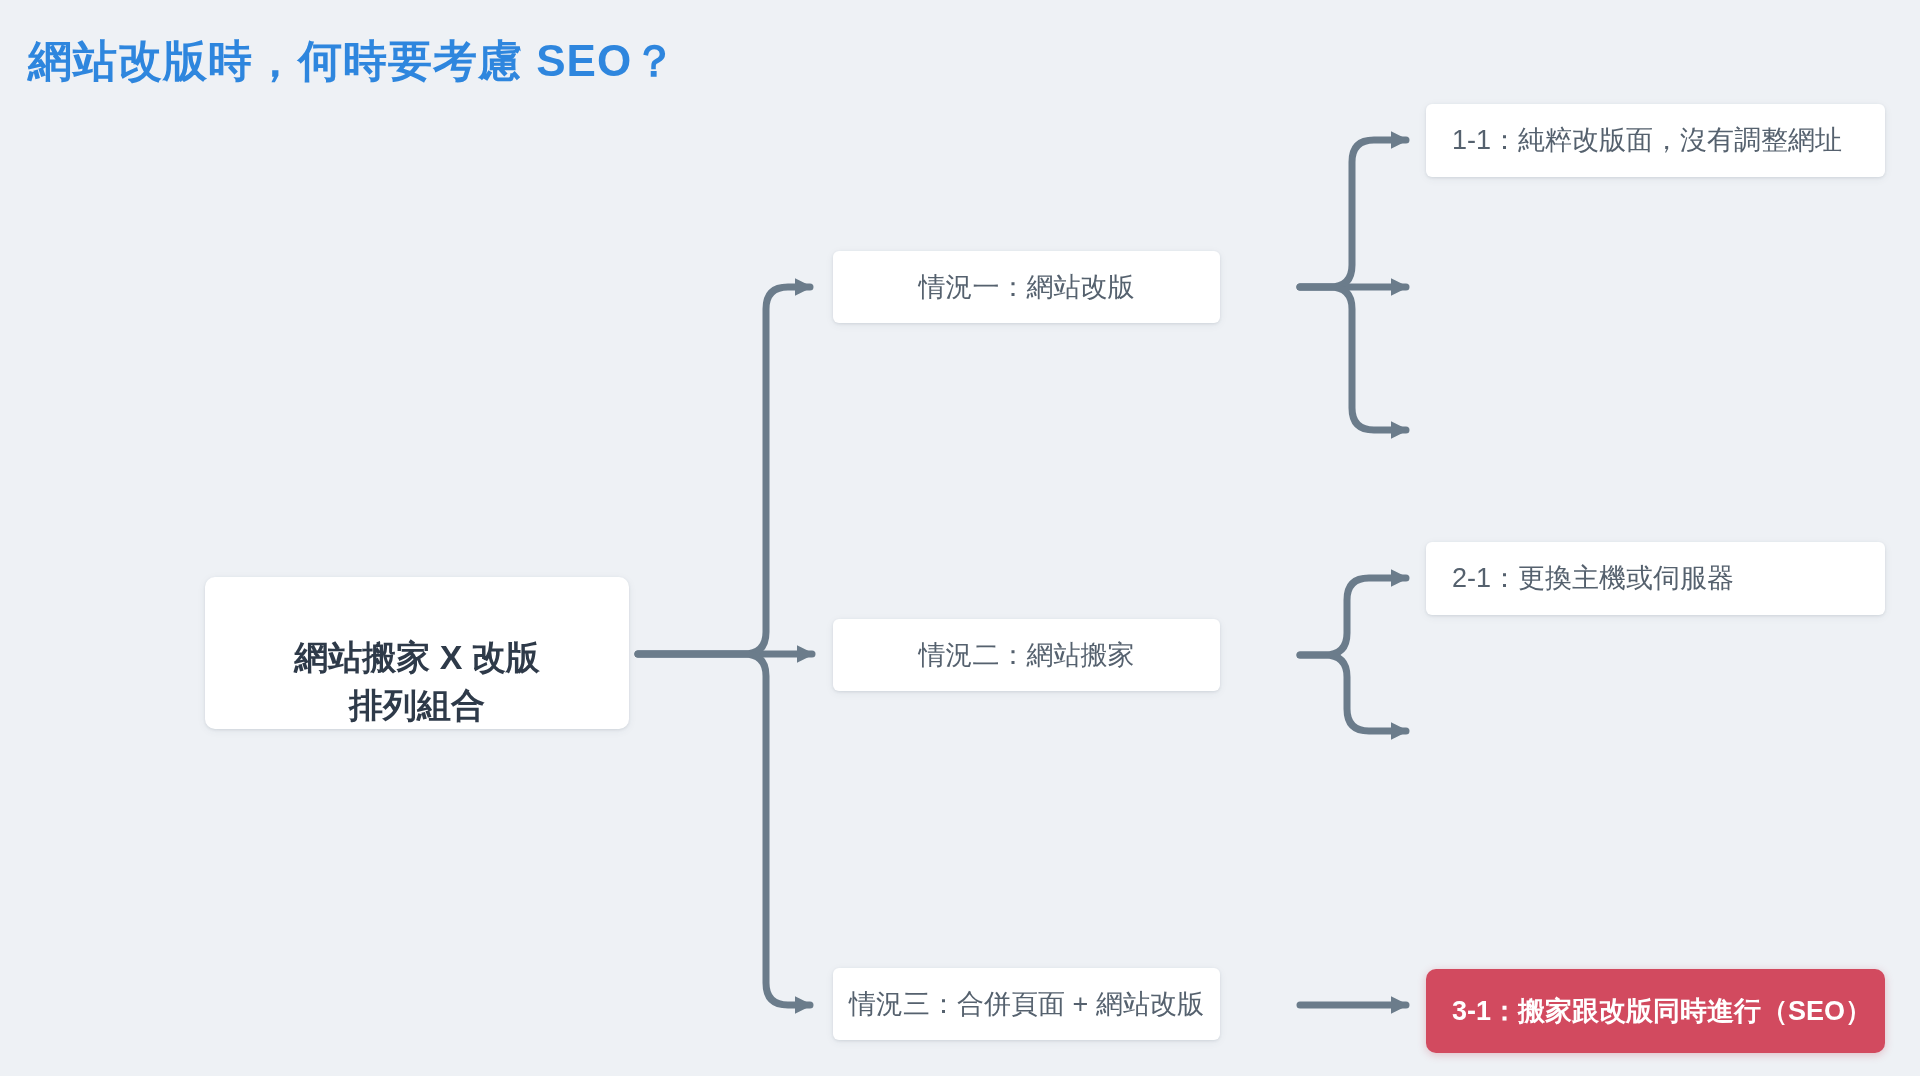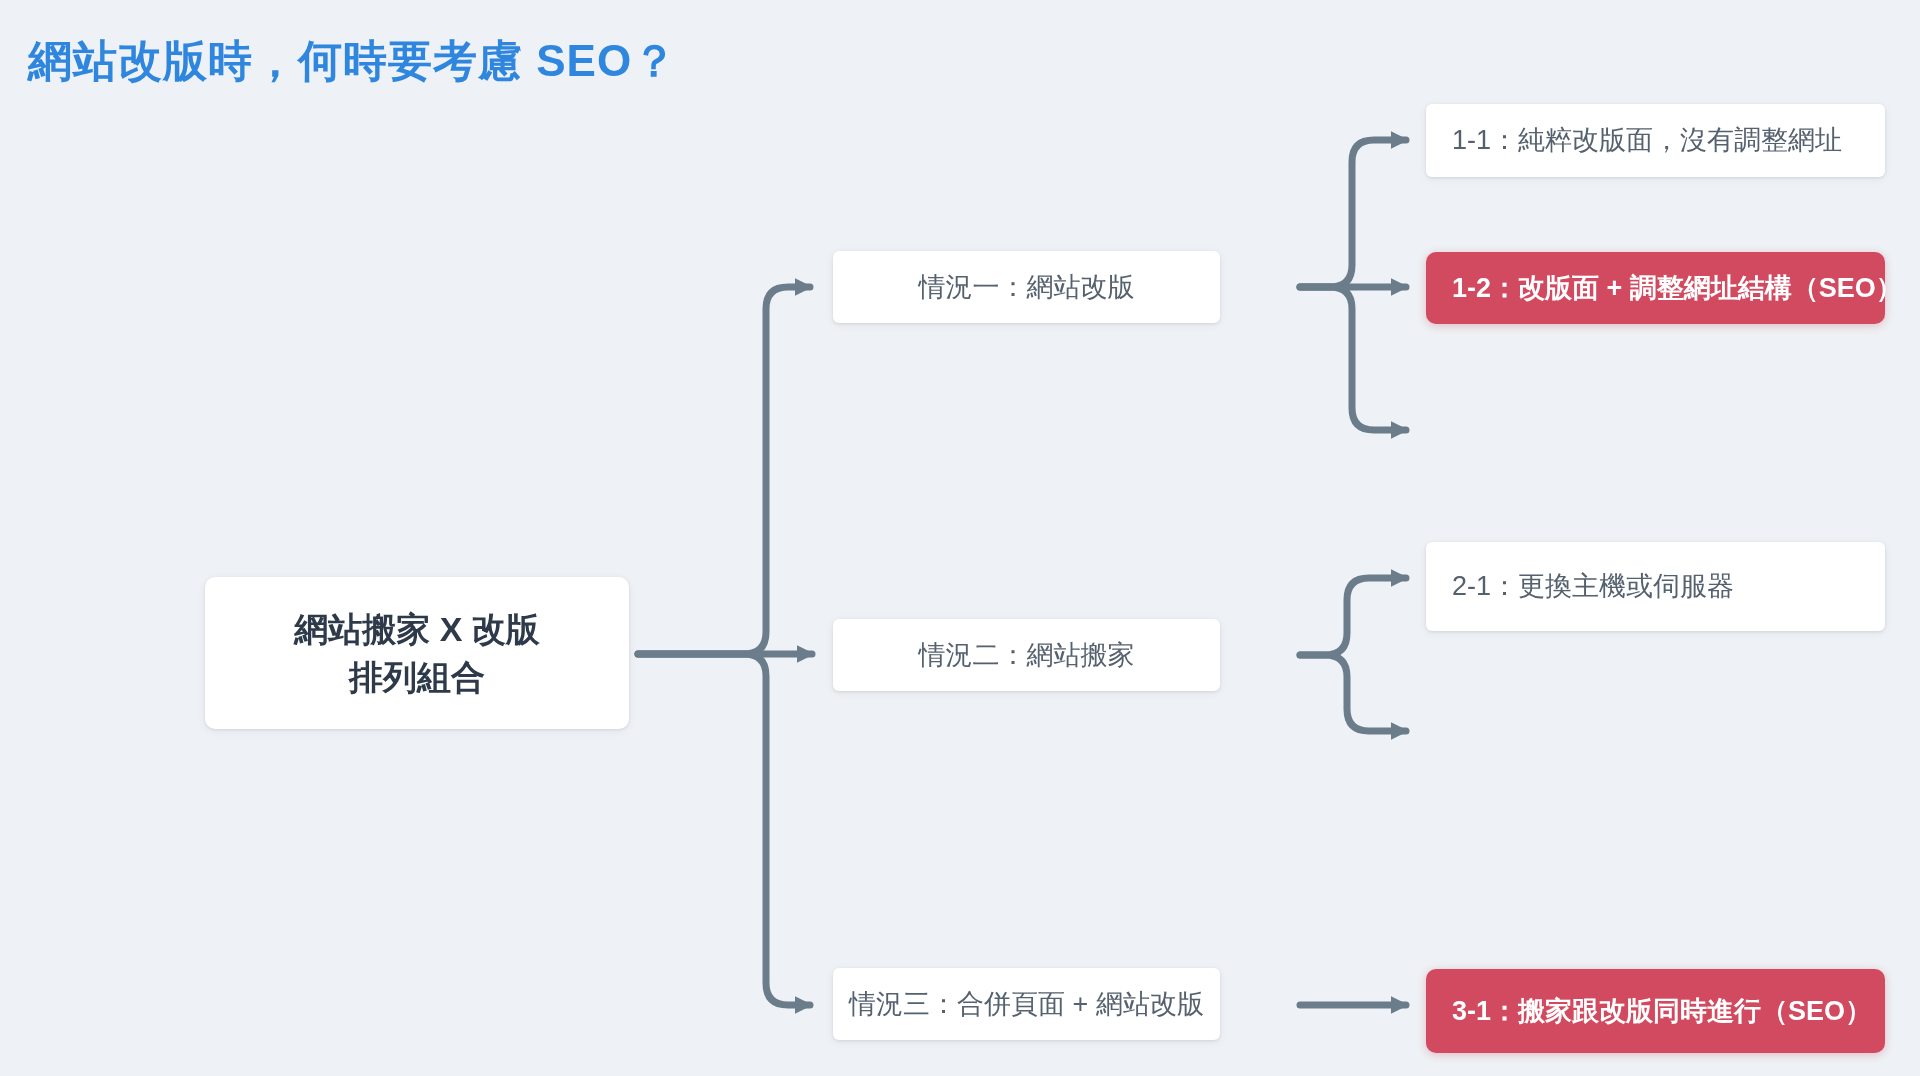--- a/index.html
+++ b/index.html
@@ -49,42 +49,42 @@
     box-sizing: border-box;
     color: var(--text-gray, #55616e);
     font-size: 27px;
     line-height: 1.2;
     white-space: nowrap;
   }
   .node--root {
     left: 205px; top: 577px; width: 424px; height: 152px;
     border-radius: 10px;
     flex-direction: column;
-    justify-content: center;
+    justify-content: flex-end;
     font-size: 34px;
     font-weight: 700;
     color: var(--text-dark, #2e3a49);
   }
   .node--root .root-line { line-height: 48px; }
   .node--case {
     left: 833px; width: 387px; height: 72px;
     justify-content: center;
   }
   .node--case1 { top: 251px; }
   .node--case2 { top: 619px; }
   .node--case3 { top: 968px; }
   .node--leaf {
     left: 1426px; width: 459px;
     padding-left: 26px;
     justify-content: flex-start;
   }
   .node--leaf1 { top: 104px; height: 73px; }
   .node--leaf2 { top: 252px; height: 72px; }
   .node--leaf3 { top: 394px; height: 72px; }
-  .node--leaf4 { top: 542px; height: 89px; }
+  .node--leaf4 { top: 542px; height: 73px; }
   .node--leaf5 { top: 695px; height: 72px; }
   .node--leaf6 { top: 969px; height: 84px; }
   .node--red {
     background: var(--highlight, #d24a5f);
     color: var(--highlight-text, #ffffff);
     font-weight: 600;
     border-radius: 10px;
     box-shadow: 0 2px 8px rgba(190,60,80,0.28);
   }
 </style>
@@ -132,23 +132,20 @@
   <div class="node node--case node--case2">
     <span>情況二：網站搬家</span>
   </div>
   <div class="node node--case node--case3">
     <span>情況三：合併頁面 + 網站改版</span>
   </div>
 
   <div class="node node--leaf node--leaf1">
     <span>1-1：純粹改版面，沒有調整網址</span>
   </div>
-  <div class="node node--leaf node--leaf2 node--red">
-    <span>1-2：改版面 + 調整網址結構（SEO）</span>
-  </div>
   <div class="node node--leaf node--leaf4">
     <span>2-1：更換主機或伺服器</span>
   </div>
   <div class="node node--leaf node--leaf6 node--red">
     <span>3-1：搬家跟改版同時進行（SEO）</span>
   </div>
 
 </div>
 
 </body></html>

